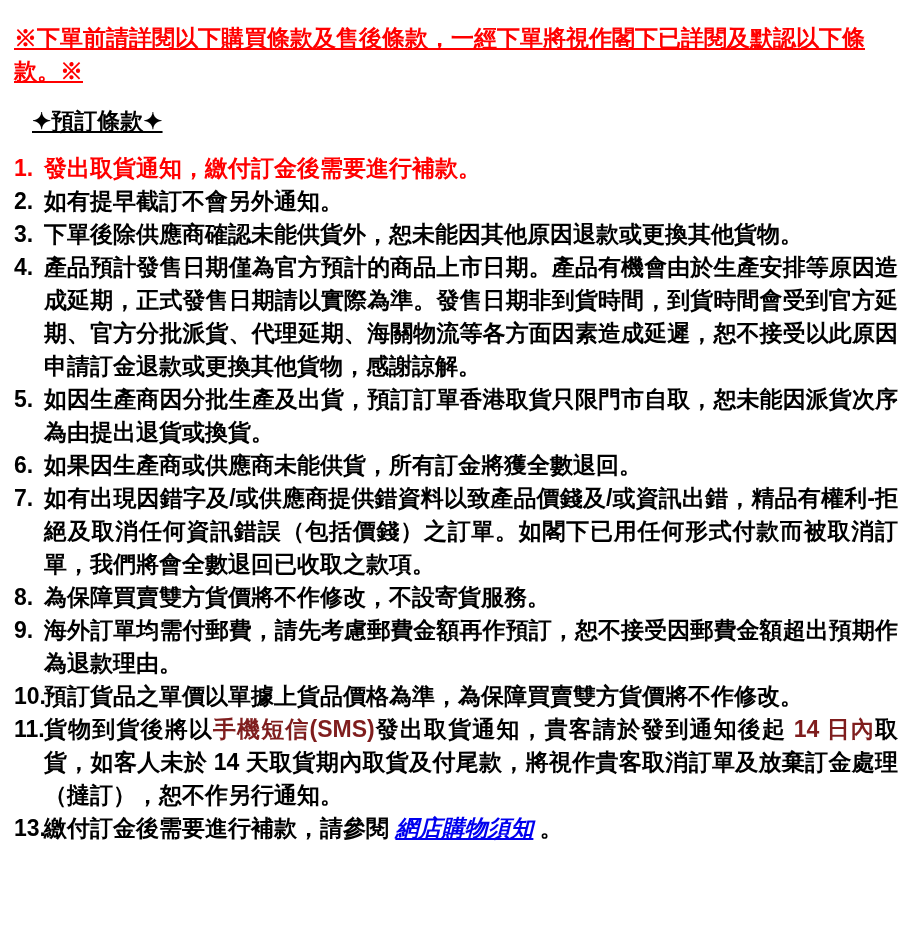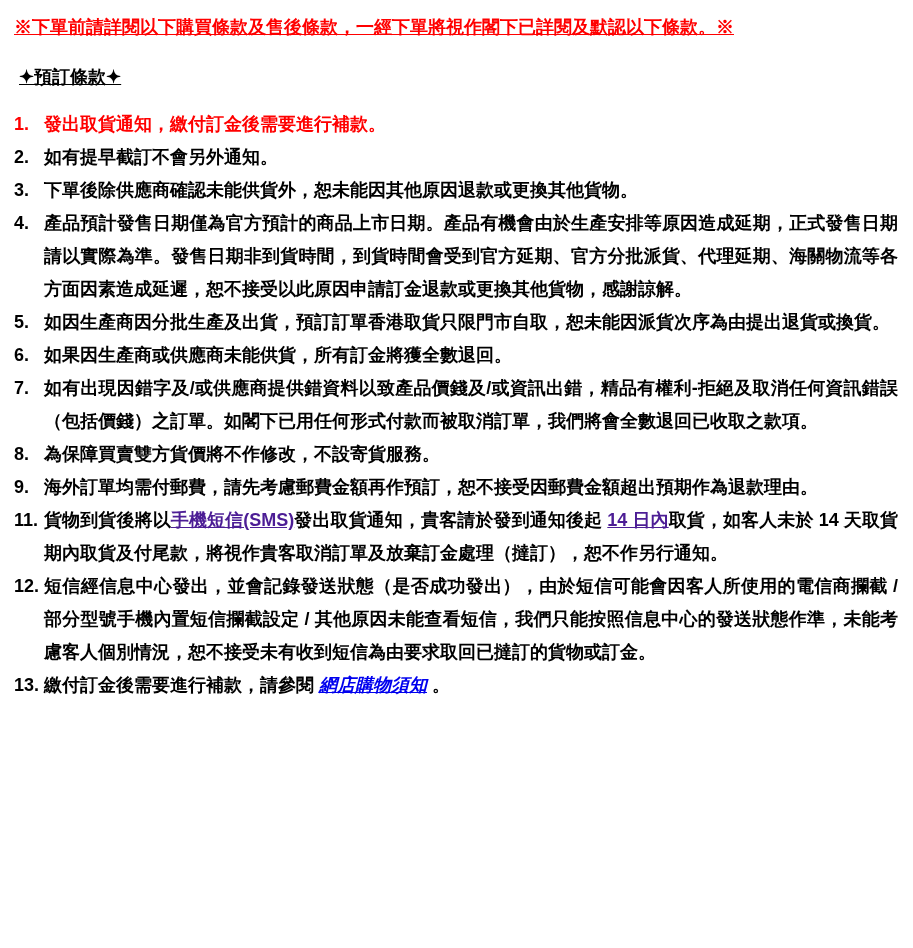--- a/index.html
+++ b/index.html
@@ -6,50 +6,50 @@
   html, body { margin: 0; padding: 0; background: #ffffff; }
   body {
     width: 913px;
     height: 948px;
     font-family: "Liberation Sans", sans-serif;
     font-weight: bold;
     color: #000000;
     overflow: hidden;
   }
   .page {
-    padding: 11px 15px 0 14px;
-    font-size: 18px;
+    padding: 22px 15px 0 14px;
+    font-size: 23px;
     line-height: 33px;
   }
   .doc-title {
     color: #ff0000;
     text-decoration: underline;
     margin: 0 0 17px 0;
   }
   .section-heading {
     color: #000000;
     text-decoration: underline;
-    margin: 0 0 14px 5px;
+    margin: 0 0 14px 18px;
   }
   .terms-list { margin: 0; padding: 0; }
   .item {
     display: flex;
     align-items: flex-start;
   }
   .num {
     flex: 0 0 30px;
     width: 30px;
   }
   .content {
     flex: 1 1 auto;
     text-align: justify;
     text-justify: inter-ideograph;
   }
   .red { color: #ff0000; }
-  .red-u { color: #4c1d95; text-decoration: underline; }
+  .red-u { color: #7f1d1d; }
   .link {
     color: #0000ee;
     text-decoration: underline;
     cursor: pointer;
     font-style: italic;
   }
 </style>
 </head>
 <body>
 
@@ -99,30 +99,30 @@
     <div class="item">
       <span class="num">8.</span>
       <div class="content">為保障買賣雙方貨價將不作修改，不設寄貨服務。</div>
     </div>
 
     <div class="item">
       <span class="num">9.</span>
       <div class="content">海外訂單均需付郵費，請先考慮郵費金額再作預訂，恕不接受因郵費金額超出預期作為退款理由。</div>
     </div>
 
+    <div class="item">
+      <span class="num">10.</span>
+      <div class="content">預訂貨品之單價以單據上貨品價格為準，為保障買賣雙方貨價將不作修改。</div>
+    </div>
 
     <div class="item">
       <span class="num">11.</span>
       <div class="content"><span>貨物到貨後將以</span><span class="red-u">手機短信(SMS)</span><span>發出取貨通知，貴客請於發到通知後起 </span><span class="red-u">14 日內</span><span>取貨，如客人未於 14 天取貨期內取貨及付尾款，將視作貴客取消訂單及放棄訂金處理（撻訂），恕不作另行通知。</span></div>
     </div>
 
-    <div class="item">
-      <span class="num">12.</span>
-      <div class="content">短信經信息中心發出，並會記錄發送狀態（是否成功發出），由於短信可能會因客人所使用的電信商攔截 / 部分型號手機內置短信攔截設定 / 其他原因未能查看短信，我們只能按照信息中心的發送狀態作準，未能考慮客人個別情況，恕不接受未有收到短信為由要求取回已撻訂的貨物或訂金。</div>
-    </div>
 
     <div class="item">
       <span class="num">13.</span>
       <div class="content"><span>繳付訂金後需要進行補款，請參閱 </span><a class="link">網店購物須知</a><span> 。</span></div>
     </div>
 
   </div>
 </div>
 
 </body></html>

